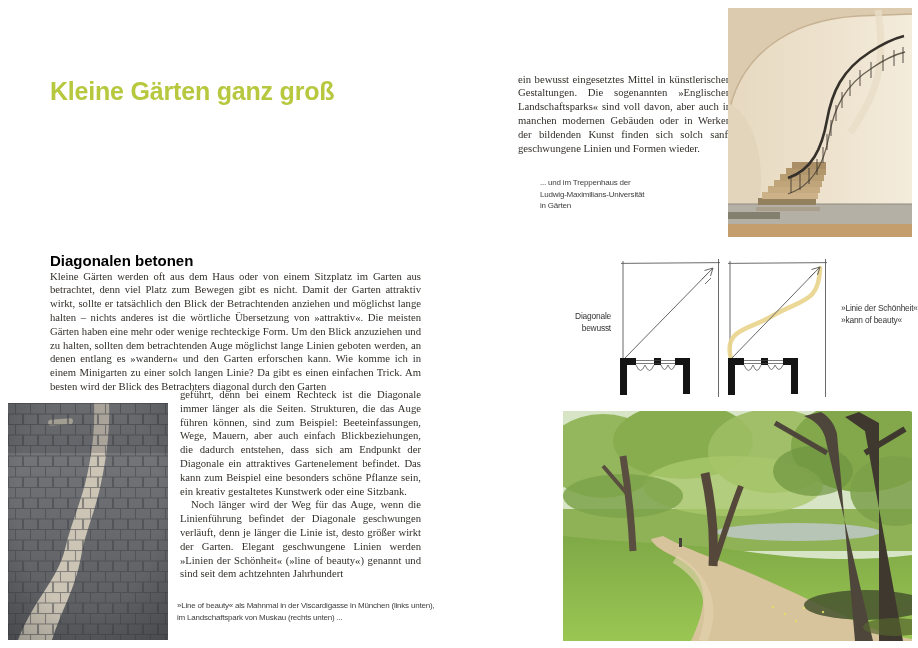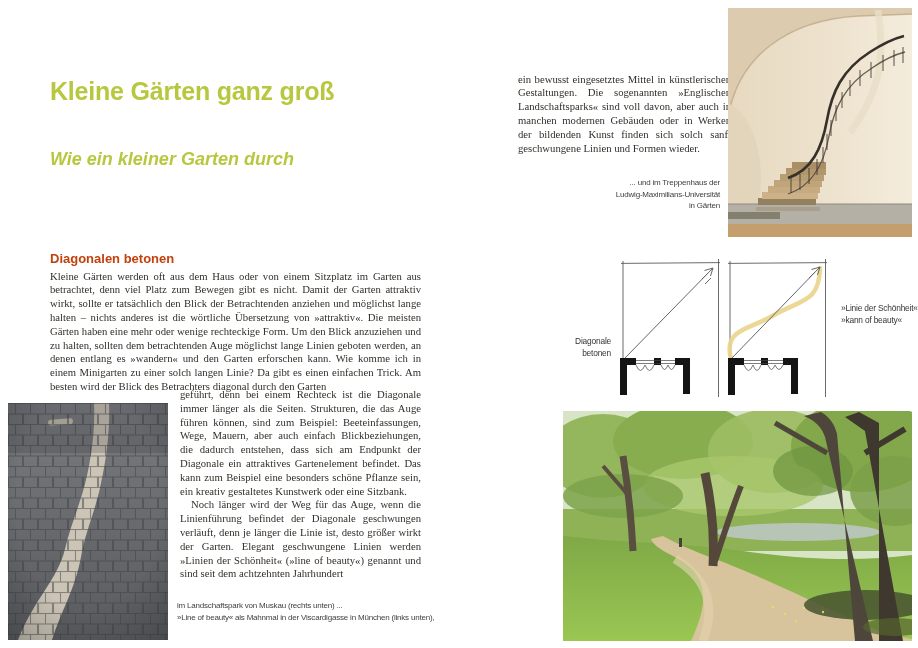--- a/index.html
+++ b/index.html
@@ -2,52 +2,51 @@
 <html lang="de"><head>
 <meta charset="utf-8">
 <style>
   html,body{margin:0;padding:0;background:#ffffff;}
   #spread{position:relative;width:918px;height:648px;background:#ffffff;overflow:hidden;
           font-family:"Liberation Sans",sans-serif;}
   .abs{position:absolute;}
   
   .title{left:50px;top:60px;font-size:25px;font-weight:bold;color:#b7c83f;letter-spacing:-0.2px;}
   .subtitle{left:50px;top:146px;font-size:18px;font-weight:bold;font-style:italic;color:#b7c83f;line-height:27px;}
-  .sechead{left:50px;top:240px;font-size:13px;font-weight:bold;color:#c2410c;}
+  .sechead{left:50px;top:240px;font-size:15px;font-weight:bold;color:#000000;}
   .serif{font-family:"Liberation Serif",serif;font-size:10.7px;line-height:13.8px;color:#332f2a;text-align:justify;}
   .body1{left:50px;top:259px;width:371px;font-family:Liberation Serif, serif;}
   .bodycol{left:180px;top:388px;width:241px;}
   .bodycol p{margin:0;}
   .bodycol p.indent{text-indent:11px;}
   .rbody{left:518px;top:62px;width:213px;}
   .cap{font-size:8px;line-height:11.5px;color:#3e3e3e;letter-spacing:-0.2px;}
   .nw{white-space:nowrap;}
   .capleft{left:177px;top:600px;}
-  .capstair{left:540px;top:177px;width:180px;text-align:right;}
-  .dlabL{left:529px;top:310px;width:82px;text-align:right;font-size:8.4px;line-height:12px;color:#343434;letter-spacing:-0.2px;margin-top:25px;}
+  .capstair{left:540px;top:177px;width:180px;text-align:left;}
+  .dlabL{left:529px;top:310px;width:82px;text-align:right;font-size:8.4px;line-height:12px;color:#343434;letter-spacing:-0.2px;}
   .dlabR{left:841px;top:302px;width:76px;font-size:8.4px;line-height:12px;color:#343434;letter-spacing:-0.2px;}
   
   figure{margin:0;padding:0;}
   .ph-cobble{left:8px;top:403px;width:160px;height:237px;}
   .ph-stair{left:728px;top:8px;width:184px;height:229px;}
   .ph-park{left:563px;top:411px;width:349px;height:230px;}
   .diagL{left:616px;top:254px;width:108px;height:146px;}
   .diagR{left:722px;top:254px;width:116px;height:146px;}
   svg{display:block;}
 </style>
 </head>
 <body>
 
 <div id="spread">
 
   <section>
     <h1 class="abs title">Kleine Gärten ganz groß</h1>
 
     <div class="abs subtitle">
-      <div class="nw">Wie ein kleiner Garten durch</div>
     </div>
 
     <h2 class="abs sechead">Diagonalen betonen</h2>
 
     <p class="abs serif body1">Kleine Gärten werden oft aus dem Haus oder von einem Sitzplatz im Garten aus betrachtet, denn viel Platz zum Bewegen gibt es nicht. Damit der Garten attraktiv wirkt, sollte er tatsächlich den Blick der Betrachtenden anziehen und möglichst lange halten – nichts anderes ist die wörtliche Übersetzung von »attraktiv«. Die meisten Gärten haben eine mehr oder wenige rechteckige Form. Um den Blick anzuziehen und zu halten, sollten dem betrachtenden Auge möglichst lange Linien geboten werden, an denen entlang es »wandern« und den Garten erforschen kann. Wie komme ich in einem Minigarten zu einer solch langen Linie? Da gibt es einen einfachen Trick. Am besten wird der Blick des Betrachters diagonal durch den Garten</p>
 
     <div class="abs bodycol">
       <p class="serif">geführt, denn bei einem Rechteck ist die Diagonale immer länger als die Seiten. Strukturen, die das Auge führen können, sind zum Beispiel: Beeteinfassungen, Wege, Mauern, aber auch einfach Blickbeziehungen, die dadurch entstehen, dass sich am Endpunkt der Diagonale ein attraktives Gartenelement befindet. Das kann zum Beispiel eine besonders schöne Pflanze sein, ein kreativ gestaltetes Kunstwerk oder eine Sitzbank.</p>
       <p class="serif indent">Noch länger wird der Weg für das Auge, wenn die Linienführung befindet der Diagonale geschwungen verläuft, denn je länger die Linie ist, desto größer wirkt der Garten. Elegant geschwungene Linien werden »Linien der Schönheit« (»line of beauty«) genannt und sind seit dem achtzehnten Jahrhundert</p>
     </div>
@@ -77,22 +76,22 @@
         <rect x="0" y="0" width="160" height="237" fill="url(#cobBg)"></rect>
         <path d="M 10,237 C 26,196 50,176 57,146 C 63,120 74,98 80,68 C 85,44 87,20 86,0 L 101,0 C 102,26 99,52 93,80 C 87,110 78,126 73,154 C 67,186 54,206 44,237 Z" fill="#ccc5b6"></path>
         <rect x="40" y="16" width="25" height="6" rx="3" fill="#c5beae" transform="rotate(-4 52 19)"></rect>
         <rect x="0" y="0" width="160" height="237" fill="url(#joints)"></rect>
         <rect x="0" y="0" width="160" height="50" fill="#2c2e33" opacity="0.22"></rect>
         <rect x="0" y="0" width="160" height="237" fill="url(#vign)"></rect>
       </svg>
     </figure>
 
     <div class="abs cap capleft">
+      <div class="nw">»Line of beauty« als Mahnmal in der Viscardigasse in München (links unten),</div>
       <div class="nw">im Landschaftspark von Muskau (rechts unten) ...</div>
-      <div class="nw">»Line of beauty« als Mahnmal in der Viscardigasse in München (links unten),</div>
     </div>
   </section>
 
   <section>
     <p class="abs serif rbody">ein bewusst eingesetztes Mittel in künstlerischen Gestaltungen. Die sogenannten »Englischen Landschaftsparks« sind voll davon, aber auch in manchen modernen Gebäuden oder in Werken der bildenden Kunst finden sich solch sanft geschwungene Linien und Formen wieder.</p>
 
     <div class="abs cap capstair">
       <div class="nw">... und im Treppenhaus der</div>
       <div class="nw">Ludwig-Maximilians-Universität</div>
       <div class="nw">in Gärten</div>
@@ -201,21 +200,21 @@
             <line x1="22" y1="109.5" x2="61" y2="109.5"></line>
             <path d="M 22,111 Q 26.5,122 31,111 M 31,111 Q 35,122 39,111"></path>
             <path d="M 46,111 Q 49.5,120 53,111 M 53,111 Q 57,120 61,111"></path>
           </g>
         </g>
       </svg>
     </figure>
 
     <div class="abs dlabL">
       <div class="nw">Diagonale</div>
-      <div class="nw">betonen</div>
+      <div class="nw">bewusst</div>
     </div>
     <div class="abs dlabR">
       <div class="nw">»Linie der Schönheit«,</div>
       <div class="nw">»kann of beauty«</div>
     </div>
 
     <figure class="abs ph-park">
       <svg width="349" height="230" viewBox="0 0 349 230">
         <defs>
           <linearGradient id="grassG" x1="0" y1="0" x2="0" y2="1">

